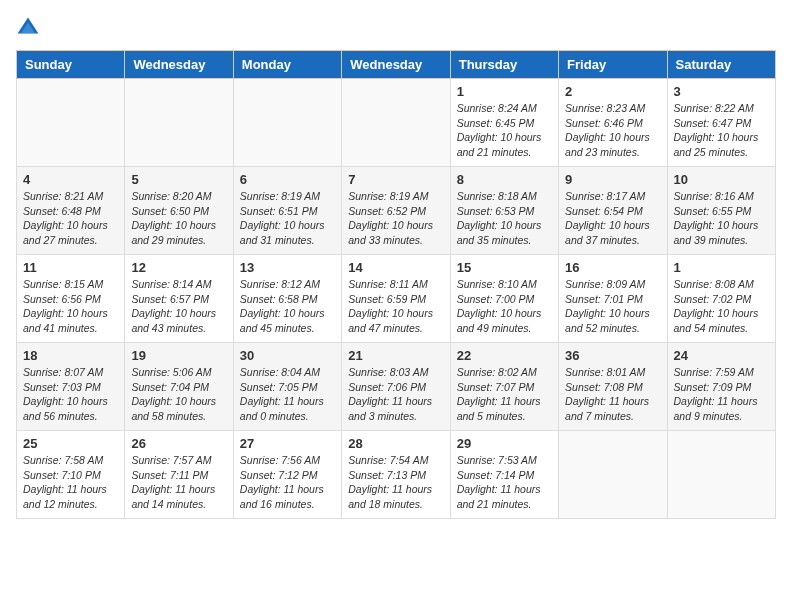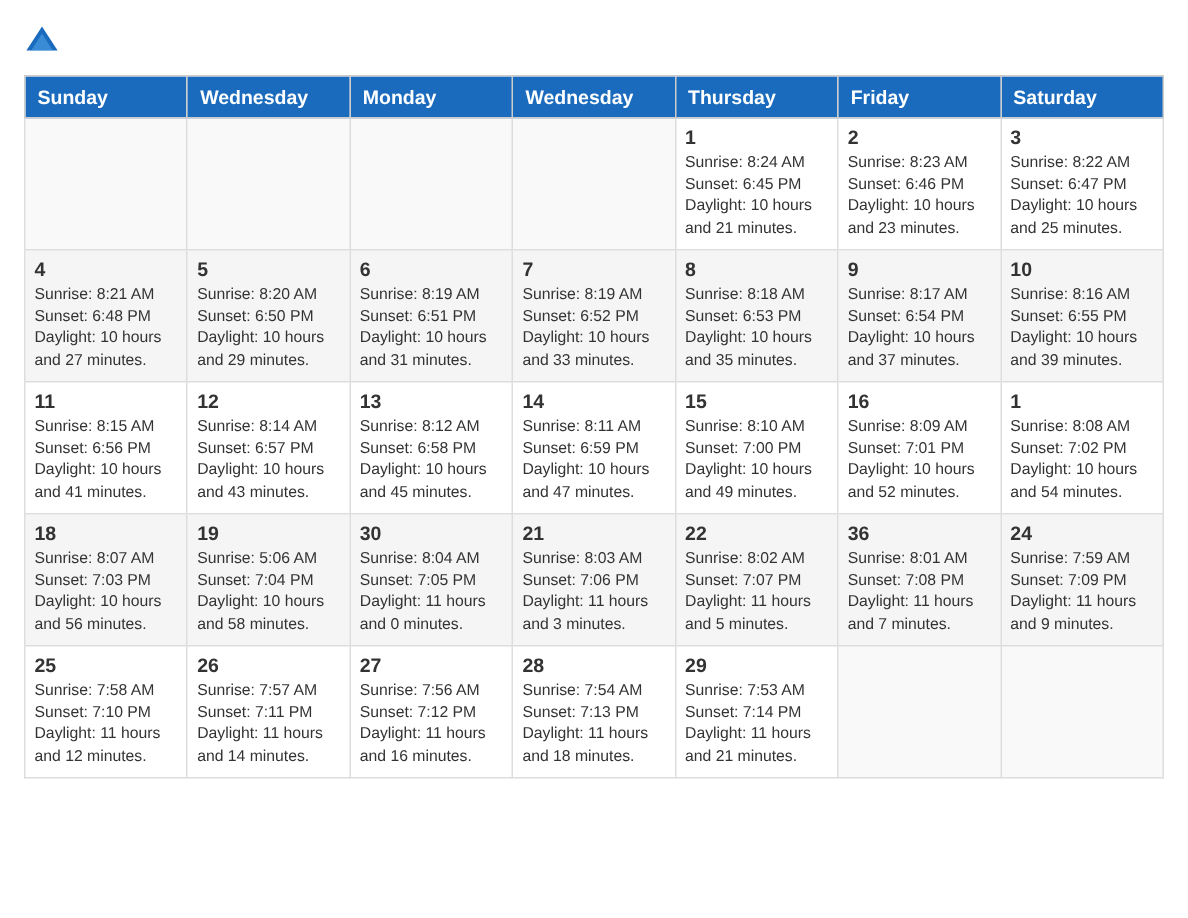--- a/index.html
+++ b/index.html
@@ -81,20 +81,21 @@
     .day-number {
       font-size: 13px;
       font-weight: bold;
       display: block;
       margin-bottom: 2px;
     }
     .day-info {
       font-size: 10.5px;
       line-height: 1.4;
       color: #333;
+      font-style: italic;
     }
     tr:nth-child(even) td {
       background: #f5f5f5;
     }
     tr:nth-child(even) td.empty {
       background: #f0f0f0;
     }
   </style>
 </head>
 <body>

